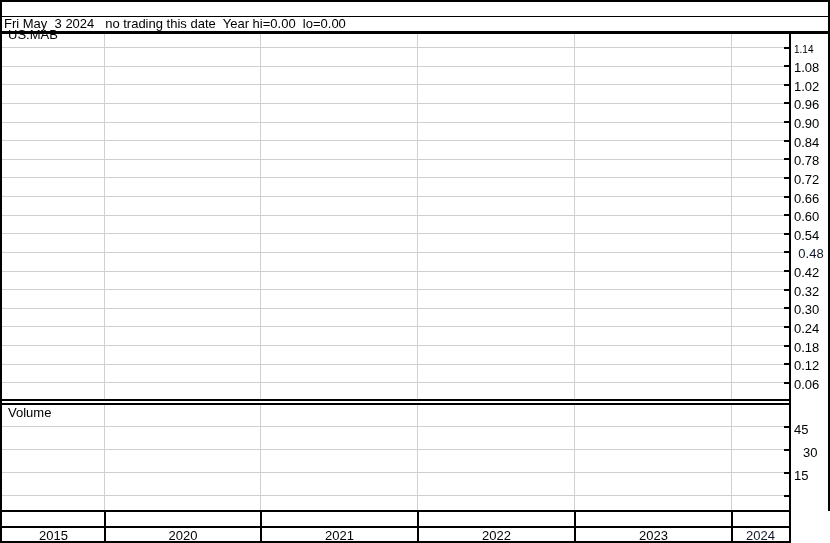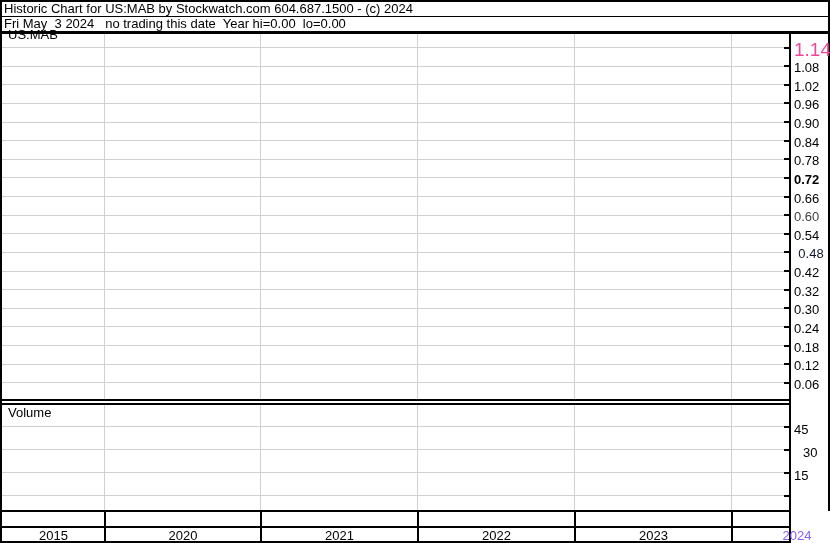--- a/index.html
+++ b/index.html
@@ -50,39 +50,39 @@
       <div style="position: absolute; left: 260px; top: 405px; width: 1px; height: 105px; background: rgb(208, 208, 208);"></div>
       <div style="position: absolute; left: 417px; top: 34px; width: 1px; height: 365px; background: rgb(208, 208, 208);"></div>
       <div style="position: absolute; left: 417px; top: 405px; width: 1px; height: 105px; background: rgb(208, 208, 208);"></div>
       <div style="position: absolute; left: 574px; top: 34px; width: 1px; height: 365px; background: rgb(208, 208, 208);"></div>
       <div style="position: absolute; left: 574px; top: 405px; width: 1px; height: 105px; background: rgb(208, 208, 208);"></div>
       <div style="position: absolute; left: 731px; top: 34px; width: 1px; height: 365px; background: rgb(208, 208, 208);"></div>
       <div style="position: absolute; left: 731px; top: 405px; width: 1px; height: 105px; background: rgb(208, 208, 208);"></div>
     </div>
   <div id="axis-layer" class="layer">
       <div style="position: absolute; left: 784px; top: 46.5px; width: 5px; height: 2px; background: rgb(0, 0, 0);"></div>
-      <div style="position: absolute; left: 794px; top: 42.5px; width: 34px; height: 14px; line-height: 14px; font-size: 19px; color: #ec4899; white-space: pre;">1.14</div>
+      <div style="position: absolute; left: 794px; top: 42.5px; width: 34px; height: 14px; line-height: 14px; font-size: 10px; color: #000000; white-space: pre;">1.14</div>
       <div style="position: absolute; left: 784px; top: 65.13px; width: 5px; height: 2px; background: rgb(0, 0, 0);"></div>
       <div style="position: absolute; left: 794px; top: 61.13px; width: 34px; height: 14px; line-height: 14px; font-size: 13px; color: rgb(0, 0, 0); white-space: pre;">1.08</div>
       <div style="position: absolute; left: 784px; top: 83.76px; width: 5px; height: 2px; background: rgb(0, 0, 0);"></div>
       <div style="position: absolute; left: 794px; top: 79.76px; width: 34px; height: 14px; line-height: 14px; font-size: 13px; color: rgb(0, 0, 0); white-space: pre;">1.02</div>
       <div style="position: absolute; left: 784px; top: 102.39px; width: 5px; height: 2px; background: rgb(0, 0, 0);"></div>
       <div style="position: absolute; left: 794px; top: 98.39px; width: 34px; height: 14px; line-height: 14px; font-size: 13px; color: rgb(0, 0, 0); white-space: pre;">0.96</div>
       <div style="position: absolute; left: 784px; top: 121.02px; width: 5px; height: 2px; background: rgb(0, 0, 0);"></div>
       <div style="position: absolute; left: 794px; top: 117.02px; width: 34px; height: 14px; line-height: 14px; font-size: 13px; color: rgb(0, 0, 0); white-space: pre;">0.90</div>
       <div style="position: absolute; left: 784px; top: 139.65px; width: 5px; height: 2px; background: rgb(0, 0, 0);"></div>
       <div style="position: absolute; left: 794px; top: 135.65px; width: 34px; height: 14px; line-height: 14px; font-size: 13px; color: rgb(0, 0, 0); white-space: pre;">0.84</div>
       <div style="position: absolute; left: 784px; top: 158.28px; width: 5px; height: 2px; background: rgb(0, 0, 0);"></div>
       <div style="position: absolute; left: 794px; top: 154.28px; width: 34px; height: 14px; line-height: 14px; font-size: 13px; color: rgb(0, 0, 0); white-space: pre;">0.78</div>
       <div style="position: absolute; left: 784px; top: 176.91px; width: 5px; height: 2px; background: rgb(0, 0, 0);"></div>
-      <div style="position: absolute; left: 794px; top: 172.91px; width: 34px; height: 14px; line-height: 14px; font-size: 13px; color: rgb(0, 0, 0); white-space: pre; font-weight: bold;">0.72</div>
+      <div style="position: absolute; left: 794px; top: 172.91px; width: 34px; height: 14px; line-height: 14px; font-size: 13px; color: rgb(0, 0, 0); white-space: pre;">0.72</div>
       <div style="position: absolute; left: 784px; top: 195.54px; width: 5px; height: 2px; background: rgb(0, 0, 0);"></div>
       <div style="position: absolute; left: 794px; top: 191.54px; width: 34px; height: 14px; line-height: 14px; font-size: 13px; color: rgb(0, 0, 0); white-space: pre;">0.66</div>
       <div style="position: absolute; left: 784px; top: 214.17px; width: 5px; height: 2px; background: rgb(0, 0, 0);"></div>
-      <div style="position: absolute; left: 794px; top: 210.17px; width: 34px; height: 14px; line-height: 14px; font-size: 13px; color: #404040; white-space: pre;">0.60</div>
+      <div style="position: absolute; left: 794px; top: 210.17px; width: 34px; height: 14px; line-height: 14px; font-size: 13px; color: #000000; white-space: pre;">0.60</div>
       <div style="position: absolute; left: 784px; top: 232.8px; width: 5px; height: 2px; background: rgb(0, 0, 0);"></div>
       <div style="position: absolute; left: 794px; top: 228.8px; width: 34px; height: 14px; line-height: 14px; font-size: 13px; color: rgb(0, 0, 0); white-space: pre;">0.54</div>
       <div style="position: absolute; left: 784px; top: 251.43px; width: 5px; height: 2px; background: rgb(0, 0, 0);"></div>
       <div style="position: absolute; left: 794px; top: 247.43px; width: 34px; height: 14px; line-height: 14px; font-size: 13px; color: #0f172a; white-space: pre; text-align: center;">0.48</div>
       <div style="position: absolute; left: 784px; top: 270.06px; width: 5px; height: 2px; background: rgb(0, 0, 0);"></div>
       <div style="position: absolute; left: 794px; top: 266.06px; width: 34px; height: 14px; line-height: 14px; font-size: 13px; color: rgb(0, 0, 0); white-space: pre;">0.42</div>
       <div style="position: absolute; left: 784px; top: 288.69px; width: 5px; height: 2px; background: rgb(0, 0, 0);"></div>
       <div style="position: absolute; left: 794px; top: 284.69px; width: 34px; height: 14px; line-height: 14px; font-size: 13px; color: rgb(0, 0, 0); white-space: pre;">0.32</div>
       <div style="position: absolute; left: 784px; top: 307.32px; width: 5px; height: 2px; background: rgb(0, 0, 0);"></div>
       <div style="position: absolute; left: 794px; top: 303.32px; width: 34px; height: 14px; line-height: 14px; font-size: 13px; color: rgb(0, 0, 0); white-space: pre;">0.30</div>
@@ -104,33 +104,32 @@
       <div style="position: absolute; left: 104px; top: 512px; width: 2px; height: 29px; background: rgb(0, 0, 0);"></div>
       <div style="position: absolute; left: 260px; top: 512px; width: 2px; height: 29px; background: rgb(0, 0, 0);"></div>
       <div style="position: absolute; left: 417px; top: 512px; width: 2px; height: 29px; background: rgb(0, 0, 0);"></div>
       <div style="position: absolute; left: 574px; top: 512px; width: 2px; height: 29px; background: rgb(0, 0, 0);"></div>
       <div style="position: absolute; left: 731px; top: 512px; width: 2px; height: 29px; background: rgb(0, 0, 0);"></div>
       <div style="position: absolute; left: 26.5px; top: 529px; width: 54px; height: 13px; line-height: 13px; font-size: 13px; text-align: center; color: rgb(0, 0, 0); white-space: pre;">2015</div>
       <div style="position: absolute; left: 156px; top: 529px; width: 54px; height: 13px; line-height: 13px; font-size: 13px; text-align: center; color: rgb(0, 0, 0); white-space: pre;">2020</div>
       <div style="position: absolute; left: 312.5px; top: 529px; width: 54px; height: 13px; line-height: 13px; font-size: 13px; text-align: center; color: rgb(0, 0, 0); white-space: pre;">2021</div>
       <div style="position: absolute; left: 469.5px; top: 529px; width: 54px; height: 13px; line-height: 13px; font-size: 13px; text-align: center; color: rgb(0, 0, 0); white-space: pre;">2022</div>
       <div style="position: absolute; left: 626.5px; top: 529px; width: 54px; height: 13px; line-height: 13px; font-size: 13px; text-align: center; color: rgb(0, 0, 0); white-space: pre;">2023</div>
-      <div style="position: absolute; left: 733.5px; top: 529px; width: 54px; height: 13px; line-height: 13px; font-size: 13px; text-align: right; color: #8b5cf6; white-space: pre; padding-left: 24px;">2024</div>
+      <div style="position: absolute; left: 733.5px; top: 529px; width: 54px; height: 13px; line-height: 13px; font-size: 13px; text-align: center; color: #0f172a; white-space: pre;">2024</div>
     </div>
 
   <div class="border" style="left:0;top:0;width:830px;height:2px;"></div>
   <div class="border" style="left:0;top:0;width:2px;height:543px;"></div>
   <div class="border" style="left:828px;top:0;width:2px;height:511px;"></div>
   <div class="border" style="left:0;top:16px;width:830px;height:1px;"></div>
   <div class="border" style="left:0;top:31px;width:830px;height:3px;"></div>
   <div class="border" style="left:789px;top:34px;width:2px;height:509px;"></div>
   <div class="border" style="left:0;top:399px;width:791px;height:2px;"></div>
   <div class="border" style="left:0;top:403px;width:791px;height:2px;"></div>
   <div class="border" style="left:0;top:510px;width:791px;height:2px;"></div>
   <div class="border" style="left:0;top:526px;width:791px;height:2px;"></div>
   <div class="border" style="left:0;top:541px;width:791px;height:2px;"></div>
 
-  <div class="txt" style="left:4px;top:2px;">Historic Chart for US:MAB by Stockwatch.com 604.687.1500 - (c) 2024</div>
   <div class="txt" style="left:4px;top:17px;">Fri May  3 2024   no trading this date  Year hi=0.00  lo=0.00</div>
   <div class="txt" style="left:8px;top:28px;">US:MAB</div>
   <div class="txt" style="left:8px;top:406px;">Volume</div>
 
 </div>
 
 </body></html>

